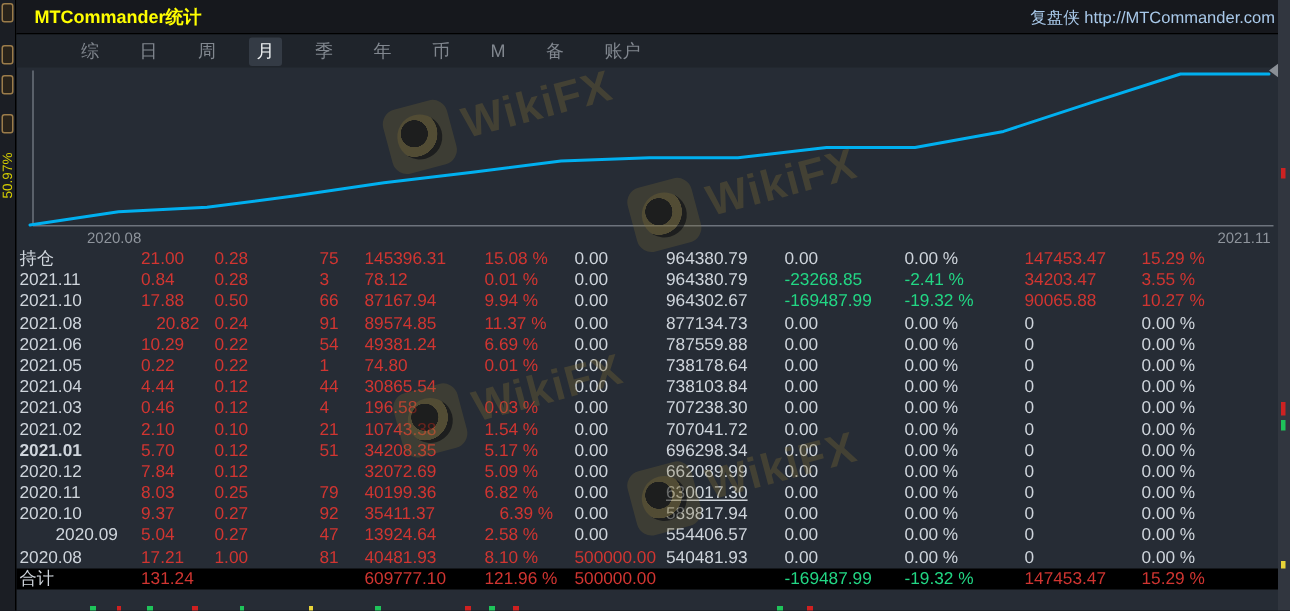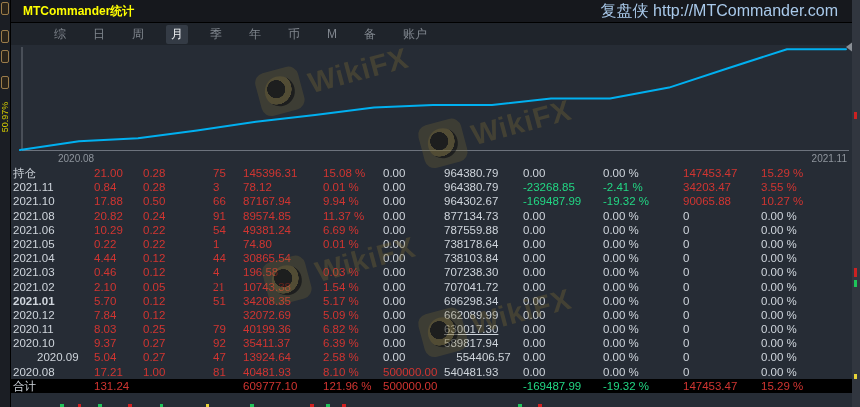--- a/index.html
+++ b/index.html
@@ -7,21 +7,21 @@
   .left-strip{position:absolute;left:0;top:0;width:10px;height:407px;background:#1b1e24;}
   .mini-icon{position:absolute;left:1px;width:8px;height:13px;border:1px solid #9b7c4a;
     border-radius:2px;background:#29231a;box-sizing:border-box;}
   .v-label{position:absolute;left:-16px;top:112px;width:42px;text-align:center;
     transform:rotate(-90deg);font-size:9px;color:#d6ce00;letter-spacing:0;}
   .window{position:absolute;left:10px;top:0;width:842px;height:407px;background:#262c35;
     border-left:1px solid #000;box-sizing:border-box;}
   .titlebar{position:absolute;left:0;top:0;right:0;height:22px;background:#16181d;
     display:flex;align-items:center;justify-content:space-between;border-bottom:1px solid #000;}
   .title{color:#ffff00;font-weight:bold;font-size:12px;padding-left:12px;}
-  .brandbox{font-size:16px;color:#a9c9ea;padding-right:14px;}
+  .brandbox{font-size:11px;color:#a9c9ea;padding-right:2px;}
   .menubar{position:absolute;left:0;top:23px;right:0;height:22px;background:#1f242b;
     display:flex;align-items:center;padding-left:38px;gap:17px;box-sizing:border-box;}
   .menu-item{color:#81878f;font-size:12px;padding:1px 5px;cursor:default;}
   .menu-item.selected{background:#343b45;color:#f2f4f6;border-radius:2px;}
   .chart{position:absolute;left:0;top:45px;width:842px;height:121px;}
   .tri-marker{position:absolute;left:835px;top:41px;width:0;height:0;
     border-top:6px solid transparent;border-bottom:6px solid transparent;border-right:8px solid #8a8f96;}
   .table{position:absolute;left:0;top:166px;right:0;font-size:11.5px;}
   .trow{display:grid;grid-template-columns:81px 49px 70px 30px 80px 60px 61px 79px 80px 80px 78px 1fr;
     height:14.2px;line-height:14.2px;padding-left:2px;white-space:nowrap;}
@@ -141,21 +141,21 @@
           <div style="color: rgb(209, 53, 49);">9.94 %</div>
           <div style="color: rgb(207, 213, 220);">0.00</div>
           <div style="color: rgb(207, 213, 220);">964302.67</div>
           <div style="color: rgb(34, 215, 132);">-169487.99</div>
           <div style="color: rgb(34, 215, 132);">-19.32 %</div>
           <div style="color: rgb(209, 53, 49);">90065.88</div>
           <div style="color: rgb(209, 53, 49);">10.27 %</div>
         </div>
         <div class="trow">
           <div style="color: rgb(207, 213, 220);">2021.08</div>
-          <div style="color: rgb(209, 53, 49);">20.82</div>
+          <div style="color: rgb(209, 53, 49); text-align: center;">20.82</div>
           <div style="color: rgb(209, 53, 49);">0.24</div>
           <div style="color: rgb(209, 53, 49);">91</div>
           <div style="color: rgb(209, 53, 49);">89574.85</div>
           <div style="color: rgb(209, 53, 49);">11.37 %</div>
           <div style="color: rgb(207, 213, 220);">0.00</div>
           <div style="color: rgb(207, 213, 220);">877134.73</div>
           <div style="color: rgb(207, 213, 220);">0.00</div>
           <div style="color: rgb(207, 213, 220);">0.00 %</div>
           <div style="color: rgb(207, 213, 220);">0</div>
           <div style="color: rgb(207, 213, 220);">0.00 %</div>
@@ -212,22 +212,22 @@
           <div style="color: rgb(207, 213, 220);">0.00</div>
           <div style="color: rgb(207, 213, 220);">707238.30</div>
           <div style="color: rgb(207, 213, 220);">0.00</div>
           <div style="color: rgb(207, 213, 220);">0.00 %</div>
           <div style="color: rgb(207, 213, 220);">0</div>
           <div style="color: rgb(207, 213, 220);">0.00 %</div>
         </div>
         <div class="trow">
           <div style="color: rgb(207, 213, 220);">2021.02</div>
           <div style="color: rgb(209, 53, 49);">2.10</div>
-          <div style="color: rgb(209, 53, 49);">0.05</div>
-          <div style="color: rgb(209, 53, 49); font-family: Liberation Serif, serif;">21</div>
+          <div style="color: rgb(209, 53, 49);">0.10</div>
+          <div style="color: rgb(209, 53, 49);">21</div>
           <div style="color: rgb(209, 53, 49);">10743.38</div>
           <div style="color: rgb(209, 53, 49);">1.54 %</div>
           <div style="color: rgb(207, 213, 220);">0.00</div>
           <div style="color: rgb(207, 213, 220);">707041.72</div>
           <div style="color: rgb(207, 213, 220);">0.00</div>
           <div style="color: rgb(207, 213, 220);">0.00 %</div>
           <div style="color: rgb(207, 213, 220);">0</div>
           <div style="color: rgb(207, 213, 220);">0.00 %</div>
         </div>
         <div class="trow">
@@ -271,37 +271,37 @@
           <div style="color: rgb(207, 213, 220);">0.00 %</div>
           <div style="color: rgb(207, 213, 220);">0</div>
           <div style="color: rgb(207, 213, 220);">0.00 %</div>
         </div>
         <div class="trow">
           <div style="color: rgb(207, 213, 220);">2020.10</div>
           <div style="color: rgb(209, 53, 49);">9.37</div>
           <div style="color: rgb(209, 53, 49);">0.27</div>
           <div style="color: rgb(209, 53, 49);">92</div>
           <div style="color: rgb(209, 53, 49);">35411.37</div>
-          <div style="color: rgb(209, 53, 49);">6.39 %</div>
+          <div style="color: rgb(209, 53, 49); margin-left: 10px;">6.39 %</div>
           <div style="color: rgb(207, 213, 220);">0.00</div>
           <div style="color: rgb(207, 213, 220);">589817.94</div>
           <div style="color: rgb(207, 213, 220);">0.00</div>
           <div style="color: rgb(207, 213, 220);">0.00 %</div>
           <div style="color: rgb(207, 213, 220);">0</div>
           <div style="color: rgb(207, 213, 220);">0.00 %</div>
         </div>
         <div class="trow">
           <div style="color: rgb(207, 213, 220); margin-left: 24px;">2020.09</div>
           <div style="color: rgb(209, 53, 49);">5.04</div>
           <div style="color: rgb(209, 53, 49);">0.27</div>
           <div style="color: rgb(209, 53, 49);">47</div>
           <div style="color: rgb(209, 53, 49);">13924.64</div>
           <div style="color: rgb(209, 53, 49);">2.58 %</div>
           <div style="color: rgb(207, 213, 220);">0.00</div>
-          <div style="color: rgb(207, 213, 220); text-align: center;">554406.57</div>
+          <div style="color: rgb(207, 213, 220);">554406.57</div>
           <div style="color: rgb(207, 213, 220);">0.00</div>
           <div style="color: rgb(207, 213, 220);">0.00 %</div>
           <div style="color: rgb(207, 213, 220);">0</div>
           <div style="color: rgb(207, 213, 220);">0.00 %</div>
         </div>
         <div class="trow">
           <div style="color: rgb(207, 213, 220);">2020.08</div>
           <div style="color: rgb(209, 53, 49);">17.21</div>
           <div style="color: rgb(209, 53, 49);">1.00</div>
           <div style="color: rgb(209, 53, 49);">81</div>

